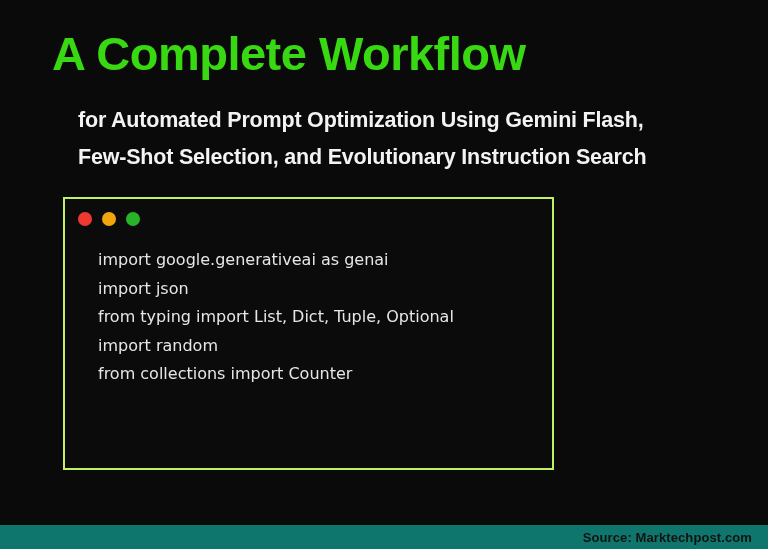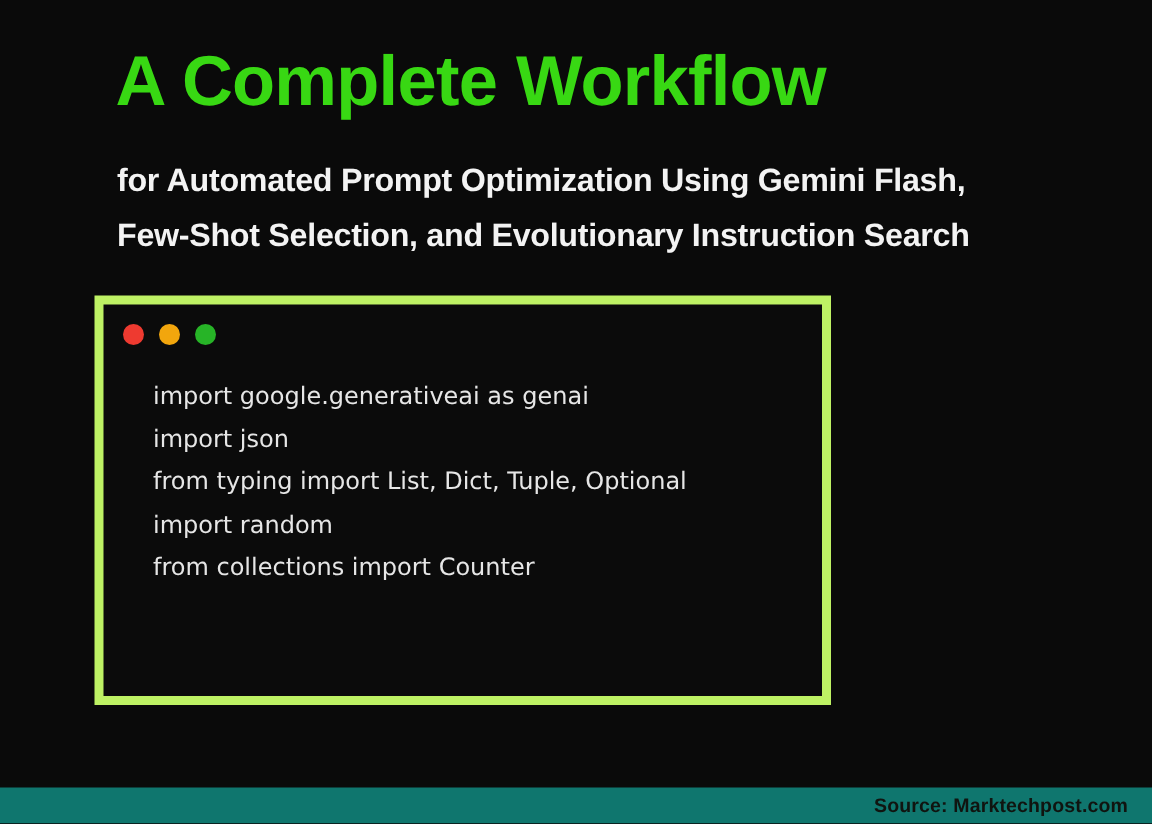--- a/index.html
+++ b/index.html
@@ -11,21 +11,21 @@
   }
 
   body {
     position: relative;
     background: #0a0a0a;
     font-family: "Liberation Sans", sans-serif;
   }
 
   .page-title {
     position: absolute;
-    left: 77px;
+    left: 52px;
     top: 26px;
     font-size: 47px;
     font-weight: 800;
     letter-spacing: -0.5px;
     color: #38d813;
     white-space: nowrap;
   }
 
   .page-subtitle {
     position: absolute;
@@ -38,21 +38,21 @@
     color: #f3f3f3;
     white-space: nowrap;
   }
 
   .code-window {
     position: absolute;
     left: 63px;
     top: 197px;
     width: 491px;
     height: 273px;
-    border: 6px solid #bef264;
+    border: 2px solid #bef264;
     background: #0b0b0b;
   }
 
   .traffic-lights {
     position: absolute;
     left: 13px;
     top: 13px;
     display: flex;
     gap: 10px;
   }

